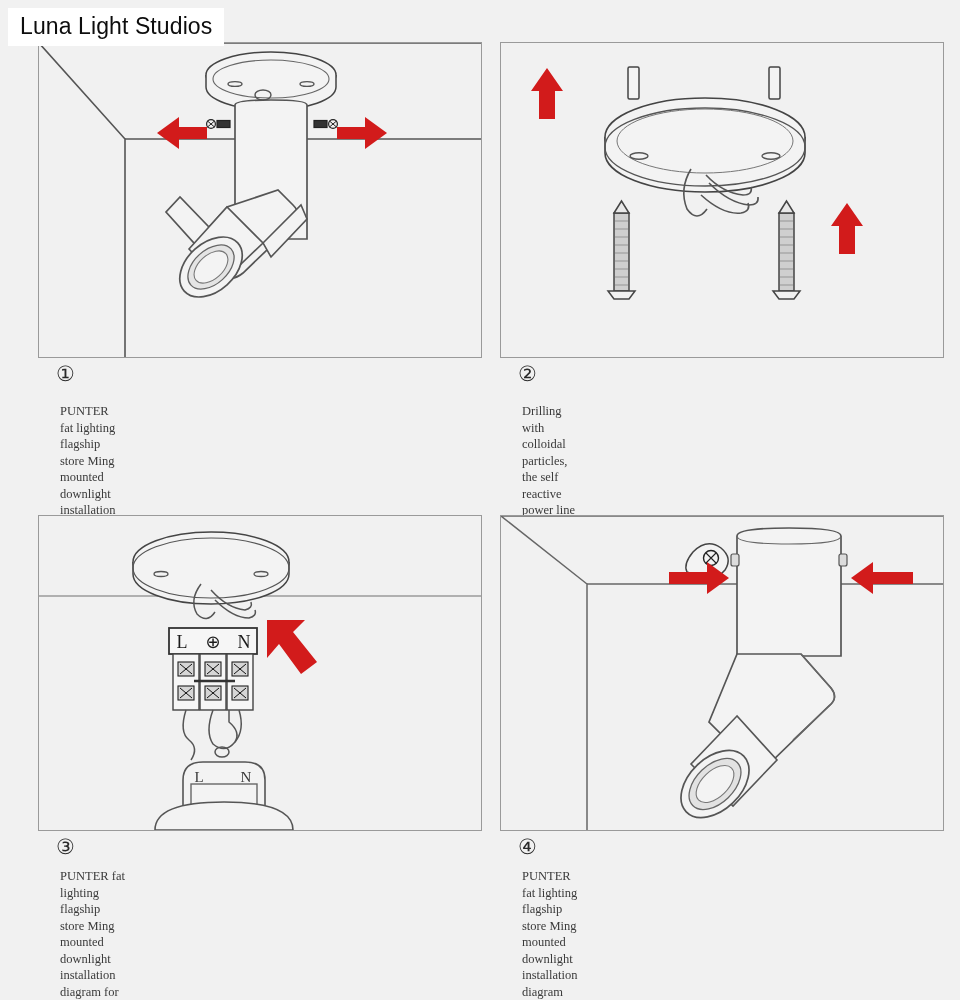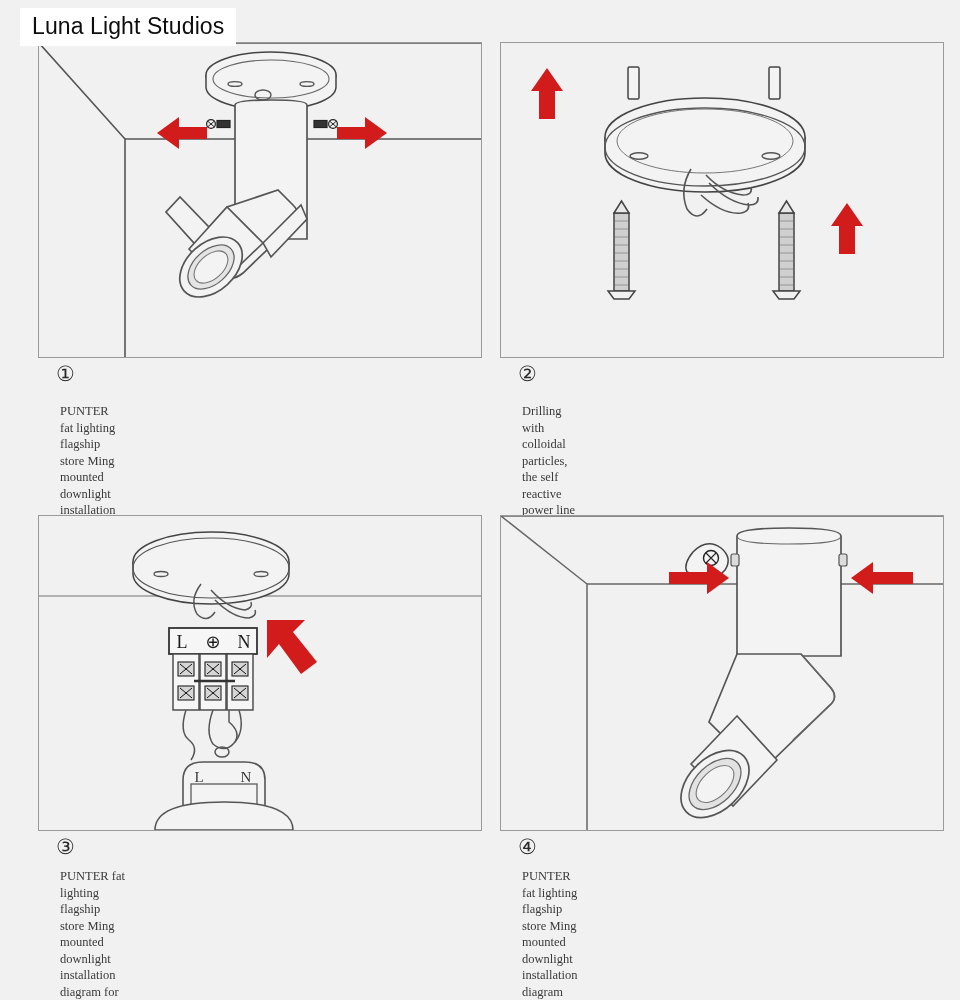--- a/index.html
+++ b/index.html
@@ -13,21 +13,21 @@
     height: 1000px;
     position: relative;
     overflow: hidden;
     font-family: "Liberation Serif", serif;
     background: #f1f1f1;
   }
 
   
   #watermark {
     position: absolute;
-    left: 20px;
+    left: 8px;
     top: 8px;
     background: #ffffff;
     padding: 5px 12px 7px 12px;
     font-family: "Liberation Sans", sans-serif;
     font-size: 23px;
     line-height: 26px;
     color: #0d0d0d;
     letter-spacing: 0.1px;
     z-index: 40;
     white-space: nowrap;

